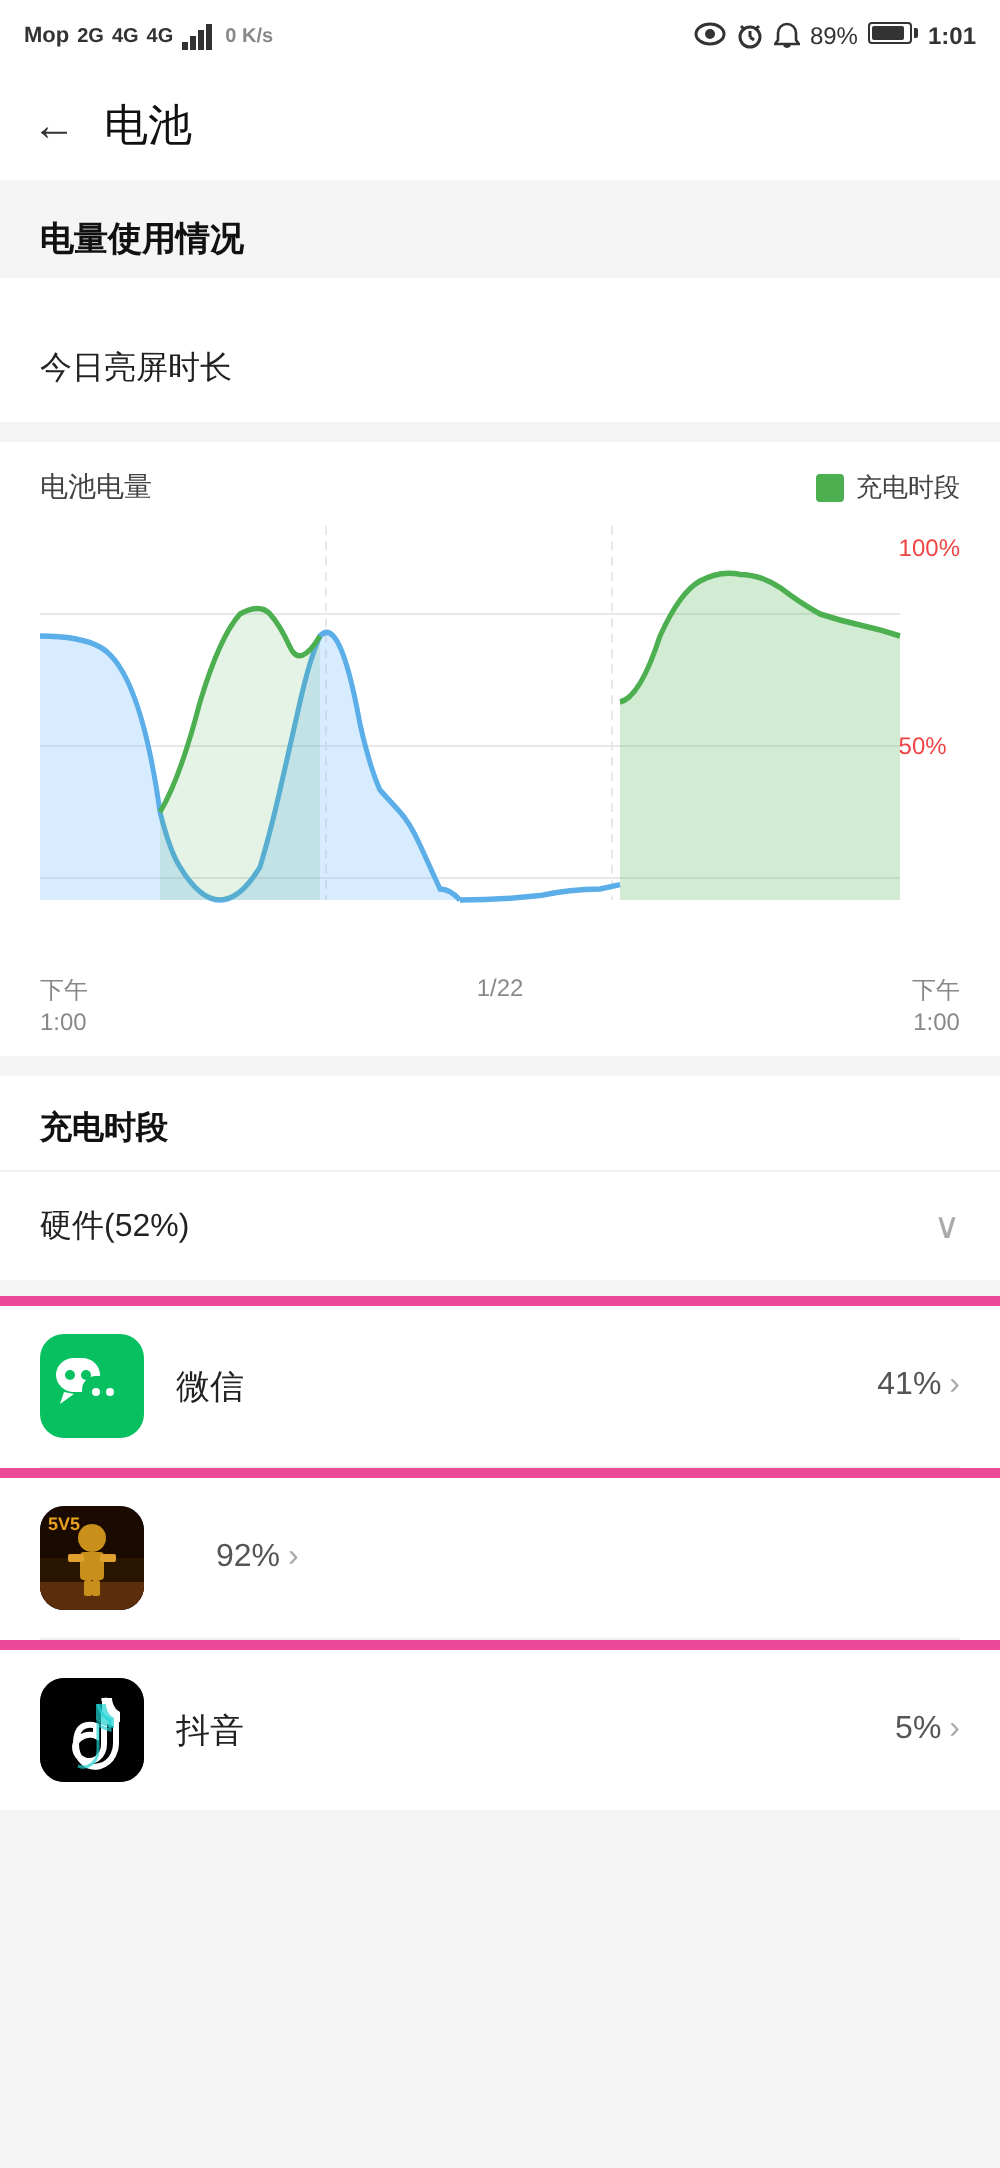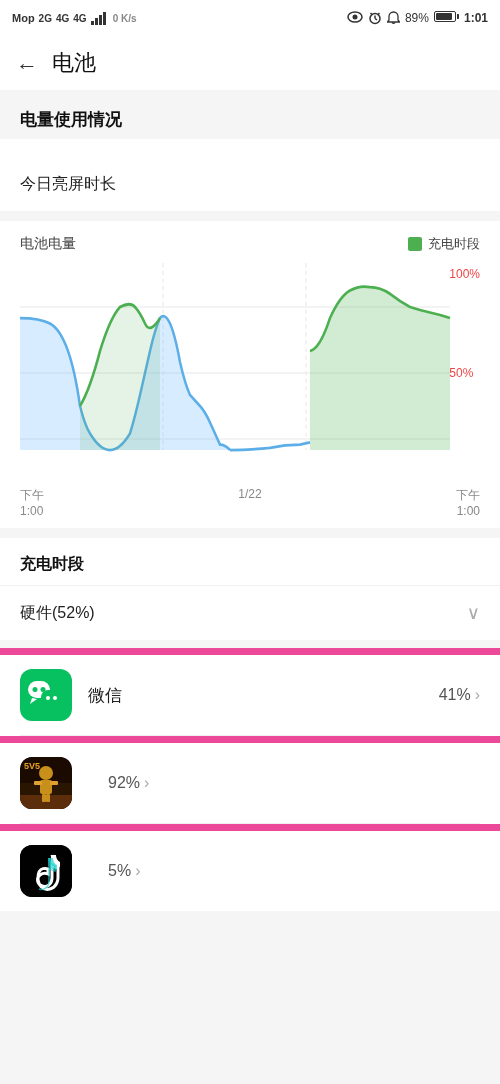--- a/index.html
+++ b/index.html
@@ -159,21 +159,21 @@
     }
     .collapse-label { font-size: 16px; color: #222; }
     .chevron { font-size: 18px; color: #aaa; }
 
     
     .app-item {
       background: #fff;
       display: flex;
       align-items: center;
       padding: 14px 20px;
-      border-top: 7px solid #ec4899;
+      border-top: 5px solid #ec4899;
       gap: 16px;
     }
     .app-icon-wrap {
       width: 52px; height: 52px; border-radius: 12px; overflow: hidden;
       flex-shrink: 0;
       display: flex; align-items: center; justify-content: center; text-align: center;
     }
     .app-icon-wechat {
       background: #07c160;
       position: relative;
@@ -388,20 +388,21 @@
       <svg width="52" height="52" viewBox="0 0 52 52">
         <rect width="52" height="52" rx="12" fill="#010101"></rect>
 
         <path d="M32 10 C32 10 33 16 38 18 L38 23 C38 23 34 22 32 20 L32 33 C32 39 27 43 22 41 C17 39 16 33 20 30 C24 27 28 29 28 29 L28 24 C28 24 18 20 18 33 C18 40 23 46 30 44 C37 42 38 35 38 33 L38 18" fill="none" stroke="white" stroke-width="3"></path>
         <path d="M31 10 L36 10 C36 10 36 15 40 17 L40 22 C38 22 34 21 31 18 Z" fill="white"></path>
 
         <path d="M29 13 C29 13 30 19 35 21 L35 26 C35 26 31 25 29 23 L29 36 C29 42 24 46 19 44" fill="none" stroke="#20d2d2" stroke-width="1.5" opacity="0.7"></path>
         <path d="M28 13 L33 13 C33 13 33 18 37 20 L37 25 C35 25 31 24 28 21 Z" fill="#20d2d2" opacity="0.7"></path>
       </svg>
     </div>
+    <span class="app-name">抖音</span>
     <div class="app-right">
       <span class="app-percent">5%</span>
       <span class="app-chevron">›</span>
     </div>
   </div>
 </div>
 
 <div style="height: 60px; background: #f5f5f5;"></div>
 
 </body></html>

